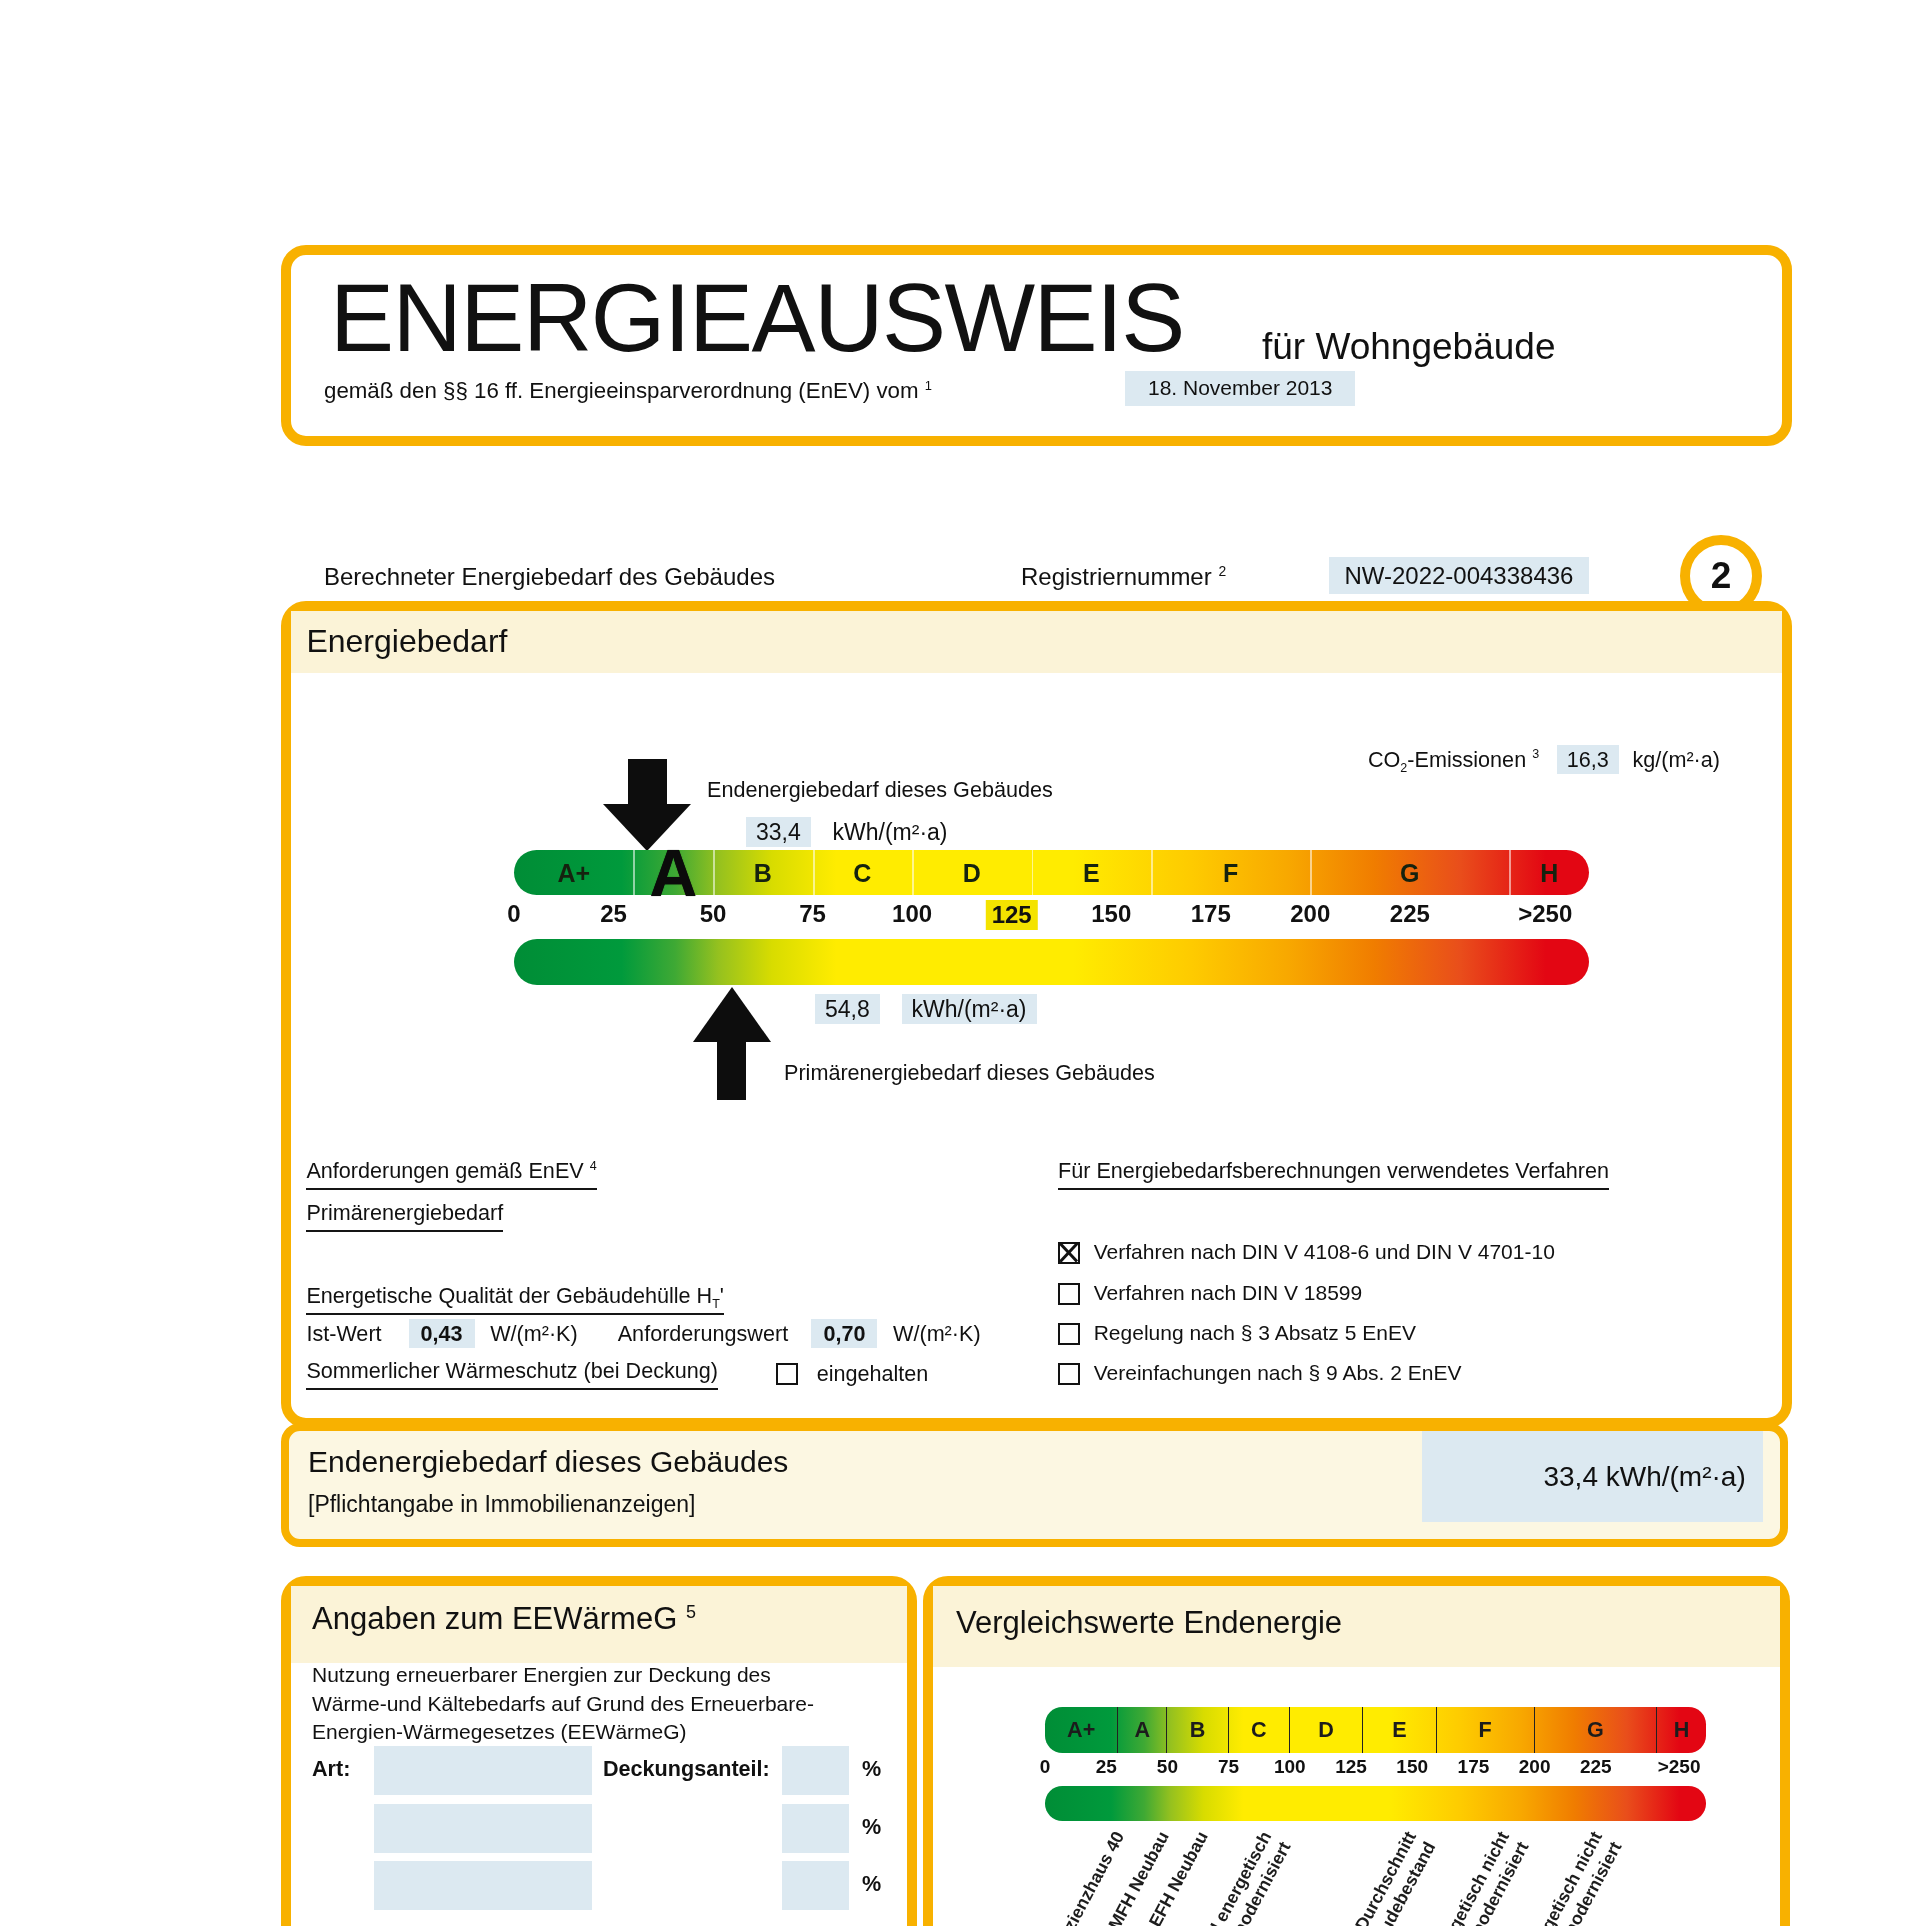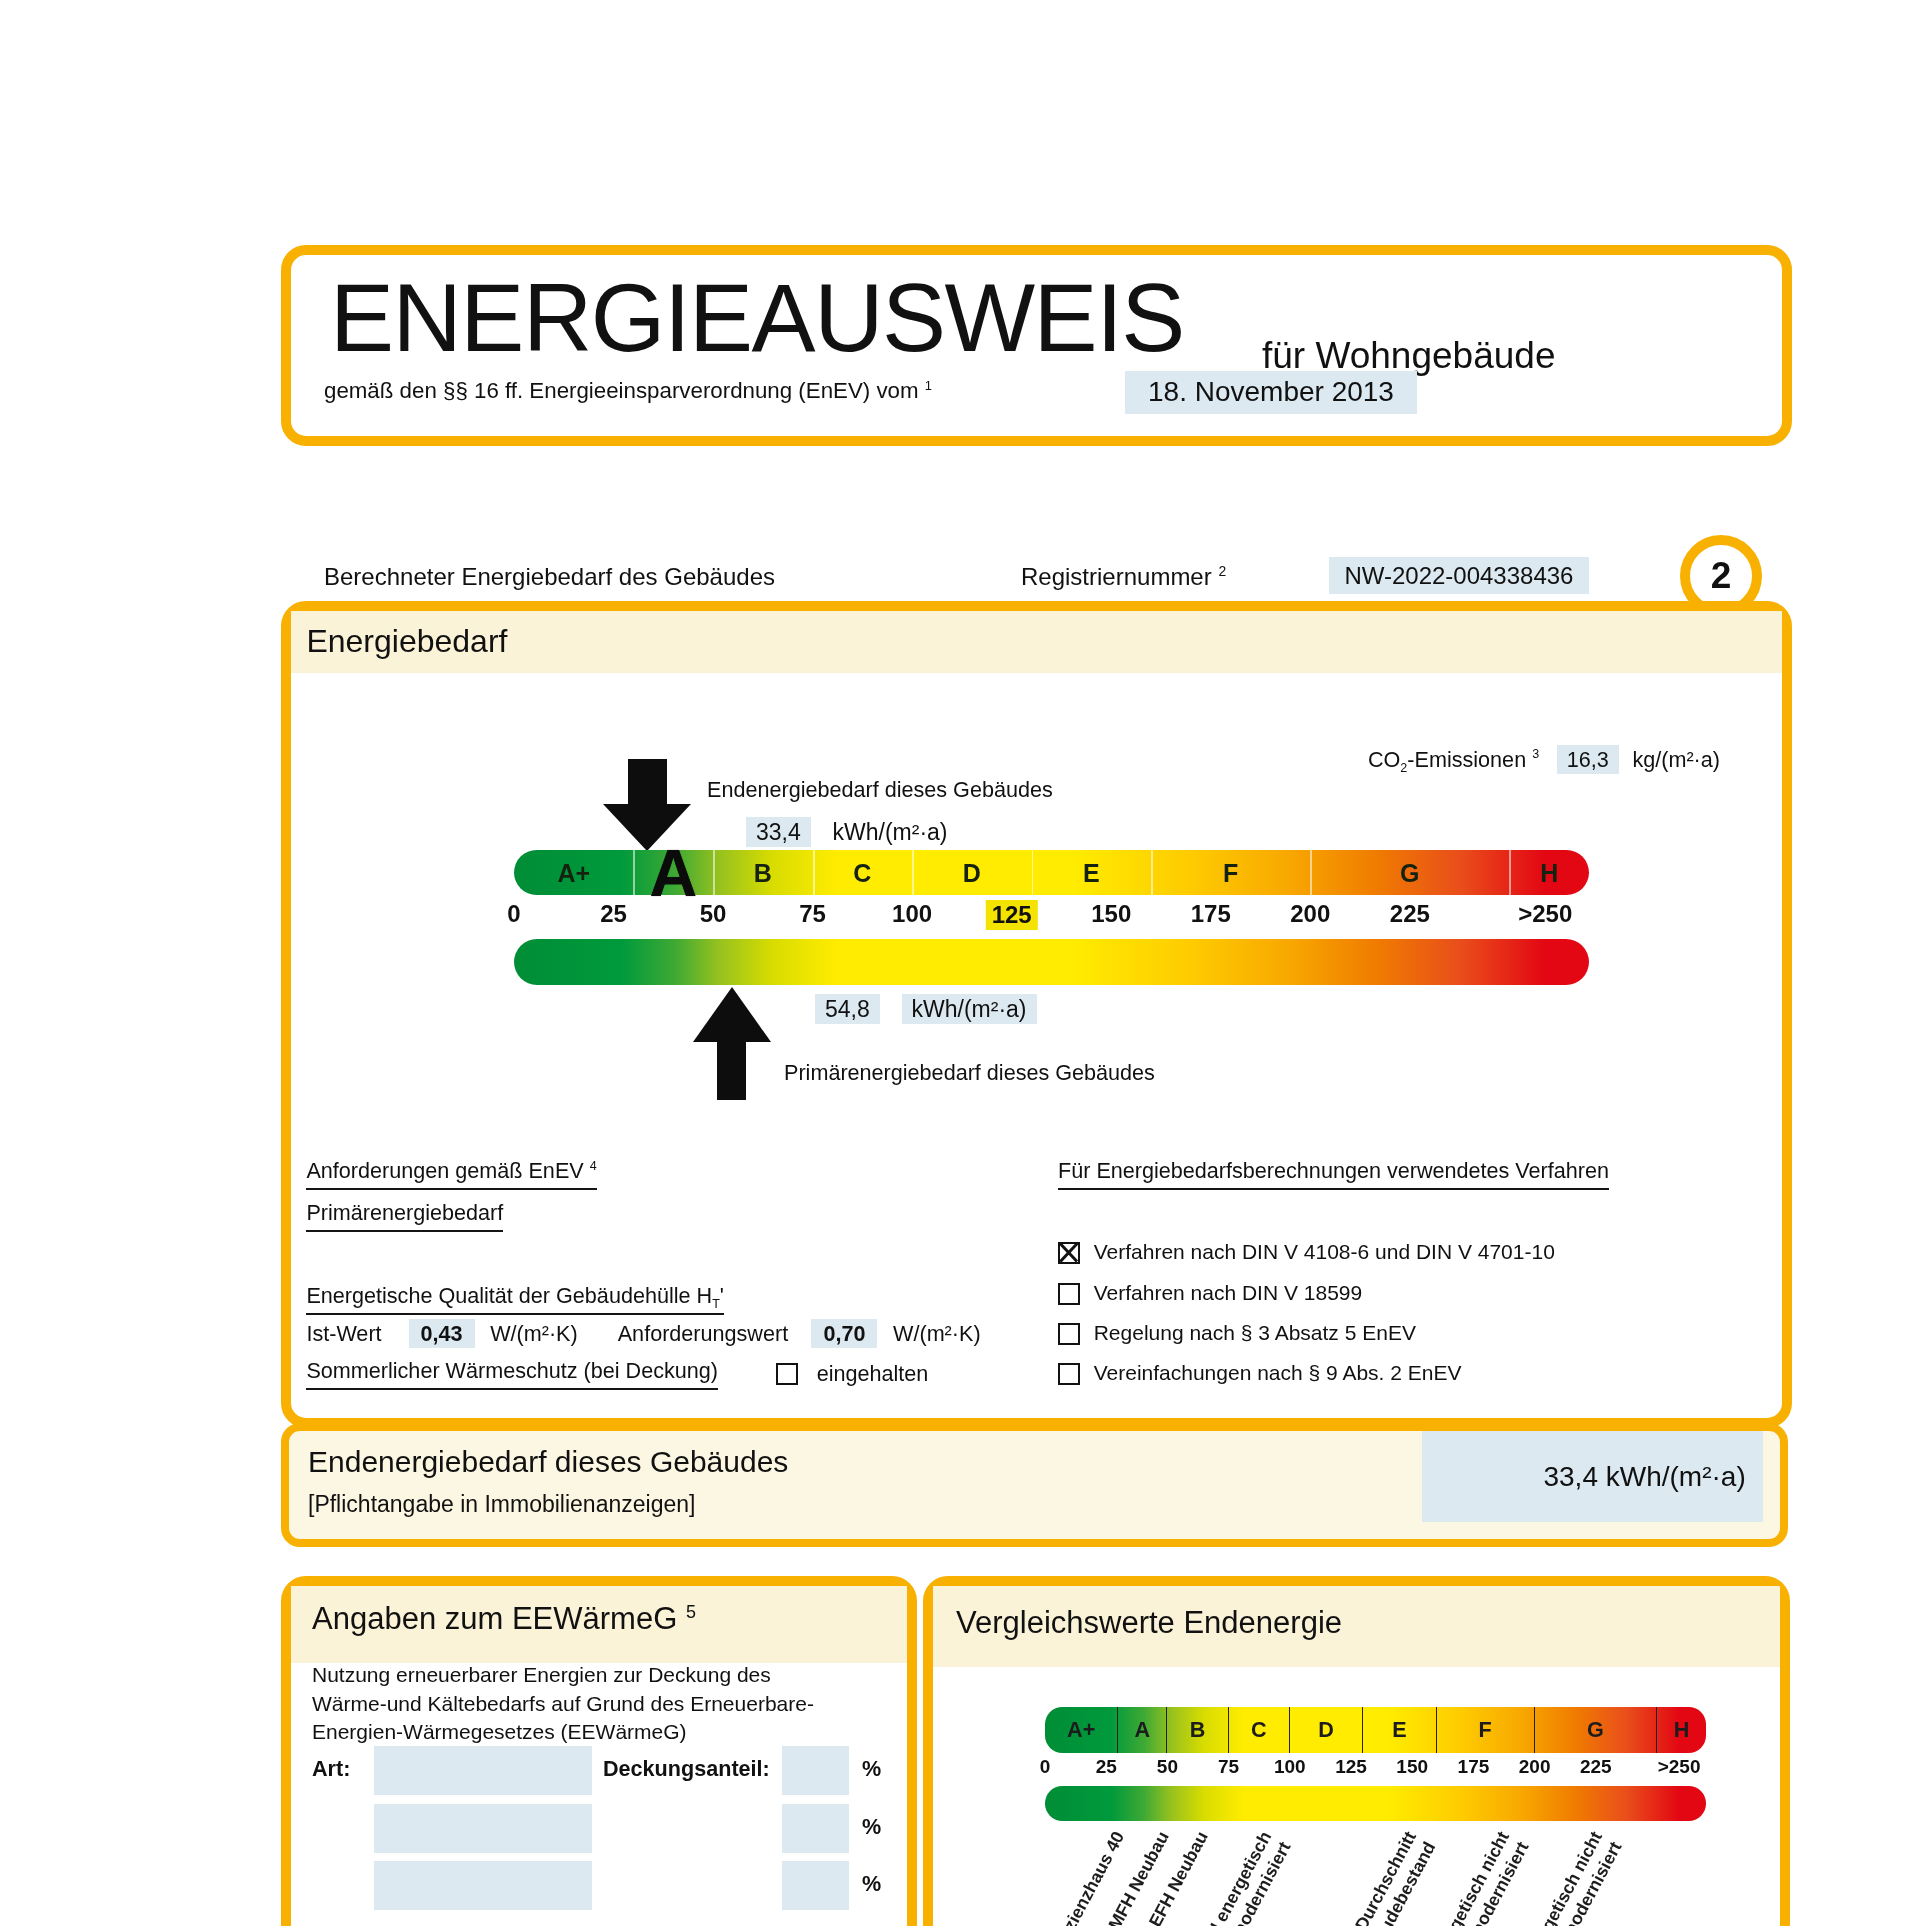--- a/index.html
+++ b/index.html
@@ -65,26 +65,26 @@
   .badge{position:absolute;width:62px;height:62px;border:10px solid var(--y);border-radius:50%;
          display:flex;align-items:center;justify-content:center;font-size:37px;font-weight:bold;background:#fff}
 </style>
 </head>
 <body>
 
 <div id="page">
 
   <div class="box" style="left:281px;top:245px;width:1491px;height:181px">
     <div class="abs b" style="left:39px;top:15.4px;font-size:96px;line-height:1;letter-spacing:-1.5px">ENERGIEAUSWEIS</div>
-    <div class="abs b nw" style="left:971px;top:80px;font-size:37px">für Wohngebäude</div>
+    <div class="abs b nw" style="left:971px;top:71px;font-size:37px">für Wohngebäude</div>
     <div class="abs nw" style="left:33px;top:123px;font-size:22.3px">
       <span>gemäß den §§ 16 ff. Energieeinsparverordnung (EnEV) vom</span>
       <span class="sup">1</span>
     </div>
-    <div class="abs b chip nw" style="left:834px;top:116px;font-size:28px;padding:5.4px 23px">18. November 2013</div>
+    <div class="abs b chip nw" style="left:834px;top:116px;font-size:21px;padding:5.4px 23px">18. November 2013</div>
   </div>
 
   <div class="abs b nw" style="left:324px;top:563px;font-size:24px">Berechneter Energiebedarf des Gebäudes</div>
   <div class="abs b nw" style="left:1021px;top:563px;font-size:24px">
     <span>Registriernummer</span>
     <span class="sup">2</span>
   </div>
   <div class="abs chip nw" style="left:1329px;top:557px;font-size:24px;padding:4.6px 15.4px">NW-2022-004338436</div>
   <div class="badge" style="left:1680px;top:535px">
     <span>2</span>

